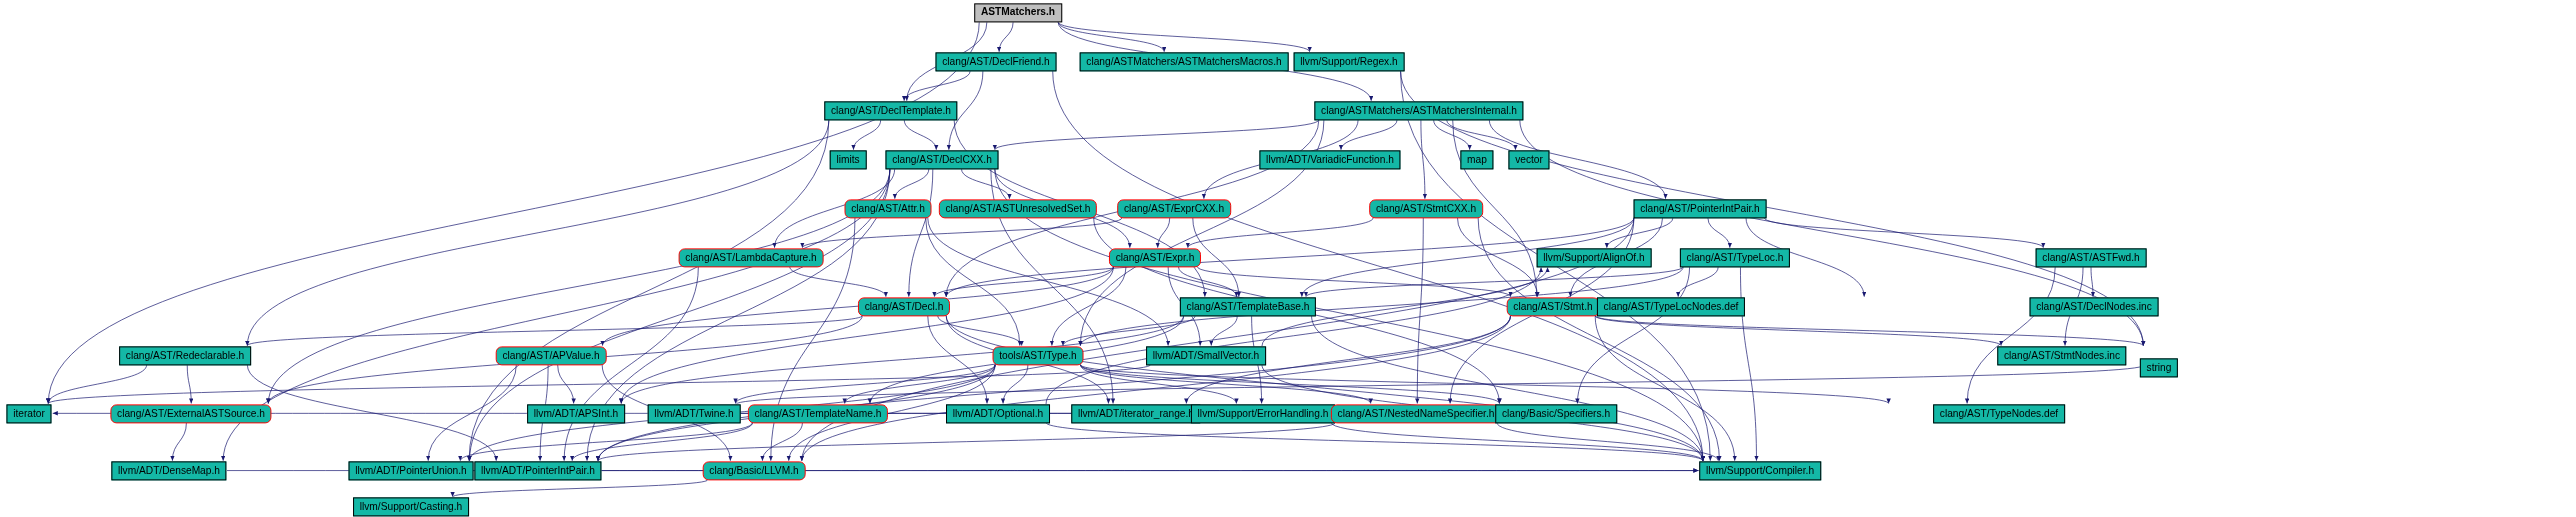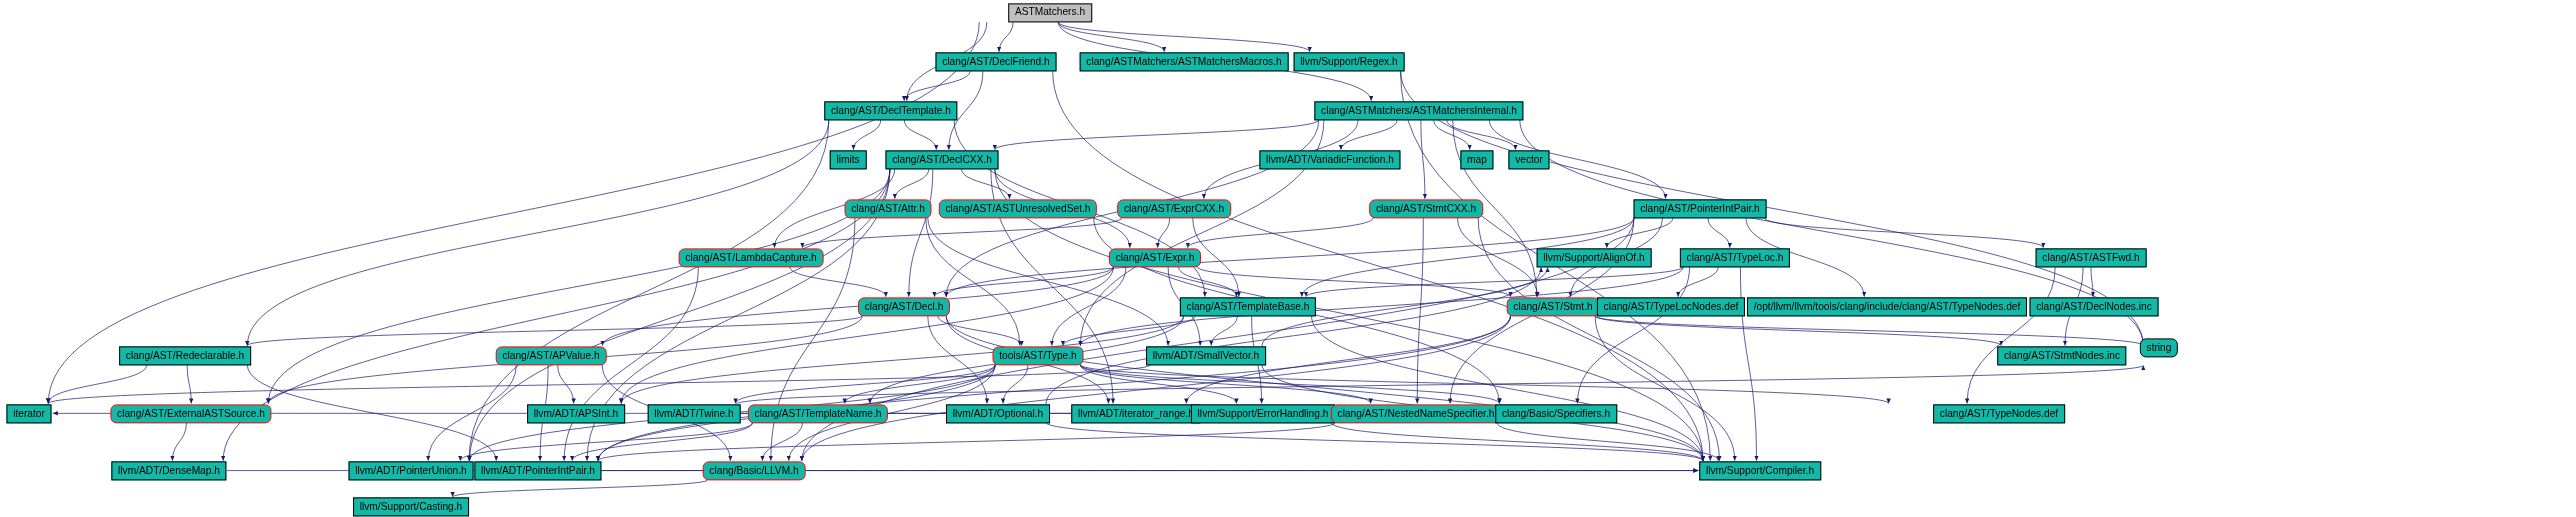--- a/index.html
+++ b/index.html
@@ -48,22 +48,21 @@
     white-space: nowrap;
     box-sizing: border-box;
   }
   .node.truncated {
     border-color: var(--truncated-border, #ff0000);
     border-width: 1px;
     border-radius: 6px;
   }
   .node.root {
     background: var(--root-fill, #bfbfbf);
-    font-weight: normal;
-    margin-left: 32px;
+    font-weight: bold;
   }
   .node[data-interactable="true"] { cursor: pointer; }
 </style>
 </head>
 <body>
 
 <div class="graph" id="graph-canvas" data-interactable="false" style="--bg: #ffffff; --edge-color: #191970; --node-border: #000000; --node-text: #000000; --truncated-border: #ff0000; --root-fill: #bfbfbf; width: 2576px; height: 517px;">
   <svg class="edges-layer" id="edges-svg" data-interactable="false" xmlns="http://www.w3.org/2000/svg" width="2576" height="517" viewBox="0 0 4047 813">
     <defs>
       <marker id="arrowhead" markerWidth="9" markerHeight="8" refX="8" refY="3.5" orient="auto" markerUnits="userSpaceOnUse">
@@ -219,28 +218,27 @@
       <div class="node normal" data-interactable="true" title="clang/AST/ASTTypeTraits.h" style="left: 1700px; top: 209px;">clang/AST/PointerIntPair.h</div>
       <div class="node truncated" data-interactable="true" title="clang/AST/LambdaCapture.h" style="left: 751px; top: 258px;">clang/AST/LambdaCapture.h</div>
       <div class="node truncated" data-interactable="true" title="clang/AST/Expr.h" style="left: 1155px; top: 258px;">clang/AST/Expr.h</div>
       <div class="node normal" data-interactable="true" title="llvm/Support/AlignOf.h" style="left: 1594px; top: 258px;">llvm/Support/AlignOf.h</div>
       <div class="node normal" data-interactable="true" title="clang/AST/TypeLoc.h" style="left: 1735px; top: 258px;">clang/AST/TypeLoc.h</div>
       <div class="node normal" data-interactable="true" title="clang/AST/ASTFwd.h" style="left: 2091px; top: 258px;">clang/AST/ASTFwd.h</div>
       <div class="node truncated" data-interactable="true" title="clang/AST/Decl.h" style="left: 904px; top: 307px;">clang/AST/Decl.h</div>
       <div class="node normal" data-interactable="true" title="clang/AST/TemplateBase.h" style="left: 1248px; top: 307px;">clang/AST/TemplateBase.h</div>
       <div class="node truncated" data-interactable="true" title="clang/AST/Stmt.h" style="left: 1553px; top: 307px;">clang/AST/Stmt.h</div>
       <div class="node normal" data-interactable="true" title="clang/AST/TypeLocNodes.def" style="left: 1671px; top: 307px;">clang/AST/TypeLocNodes.def</div>
-      <div class="node normal" data-interactable="true" title="/opt/llvm/llvm/tools/clang/include/clang/AST/TypeNodes.def" style="left: 1887px; top: 307px;">/opt/llvm/llvm/tools/clang/include/clang/AST/TypeNodes.def</div>
       <div class="node normal" data-interactable="true" title="clang/AST/DeclNodes.inc" style="left: 2094px; top: 307px;">clang/AST/DeclNodes.inc</div>
       <div class="node normal" data-interactable="true" title="clang/AST/Redeclarable.h" style="left: 185px; top: 356px;">clang/AST/Redeclarable.h</div>
       <div class="node truncated" data-interactable="true" title="clang/AST/APValue.h" style="left: 551px; top: 356px;">clang/AST/APValue.h</div>
       <div class="node truncated" data-interactable="true" title="clang/AST/Type.h" style="left: 1038px; top: 356px;">tools/AST/Type.h</div>
       <div class="node normal" data-interactable="true" title="llvm/ADT/SmallVector.h" style="left: 1206px; top: 356px;">llvm/ADT/SmallVector.h</div>
       <div class="node normal" data-interactable="true" title="clang/AST/StmtNodes.inc" style="left: 2062px; top: 356px;">clang/AST/StmtNodes.inc</div>
-      <div class="node normal" data-interactable="true" title="string" style="left: 2159px; top: 348px; border-radius: 6px;">string</div>
+      <div class="node normal" data-interactable="true" title="string" style="left: 2159px; top: 368px;">string</div>
       <div class="node normal" data-interactable="true" title="iterator" style="left: 29px; top: 414px;">iterator</div>
       <div class="node truncated" data-interactable="true" title="clang/AST/ExternalASTSource.h" style="left: 191px; top: 414px;">clang/AST/ExternalASTSource.h</div>
       <div class="node normal" data-interactable="true" title="llvm/ADT/APSInt.h" style="left: 576px; top: 414px;">llvm/ADT/APSInt.h</div>
       <div class="node normal" data-interactable="true" title="llvm/ADT/Twine.h" style="left: 694px; top: 414px;">llvm/ADT/Twine.h</div>
       <div class="node truncated" data-interactable="true" title="clang/AST/TemplateName.h" style="left: 818px; top: 414px;">clang/AST/TemplateName.h</div>
       <div class="node normal" data-interactable="true" title="llvm/ADT/Optional.h" style="left: 998px; top: 414px;">llvm/ADT/Optional.h</div>
       <div class="node normal" data-interactable="true" title="llvm/ADT/iterator_range.h" style="left: 1136px; top: 414px;">llvm/ADT/iterator_range.h</div>
       <div class="node normal" data-interactable="true" title="llvm/Support/ErrorHandling.h" style="left: 1263px; top: 414px;">llvm/Support/ErrorHandling.h</div>
       <div class="node truncated" data-interactable="true" title="clang/AST/NestedNameSpecifier.h" style="left: 1416px; top: 414px;">clang/AST/NestedNameSpecifier.h</div>
       <div class="node normal" data-interactable="true" title="clang/Basic/Specifiers.h" style="left: 1556px; top: 414px;">clang/Basic/Specifiers.h</div>

